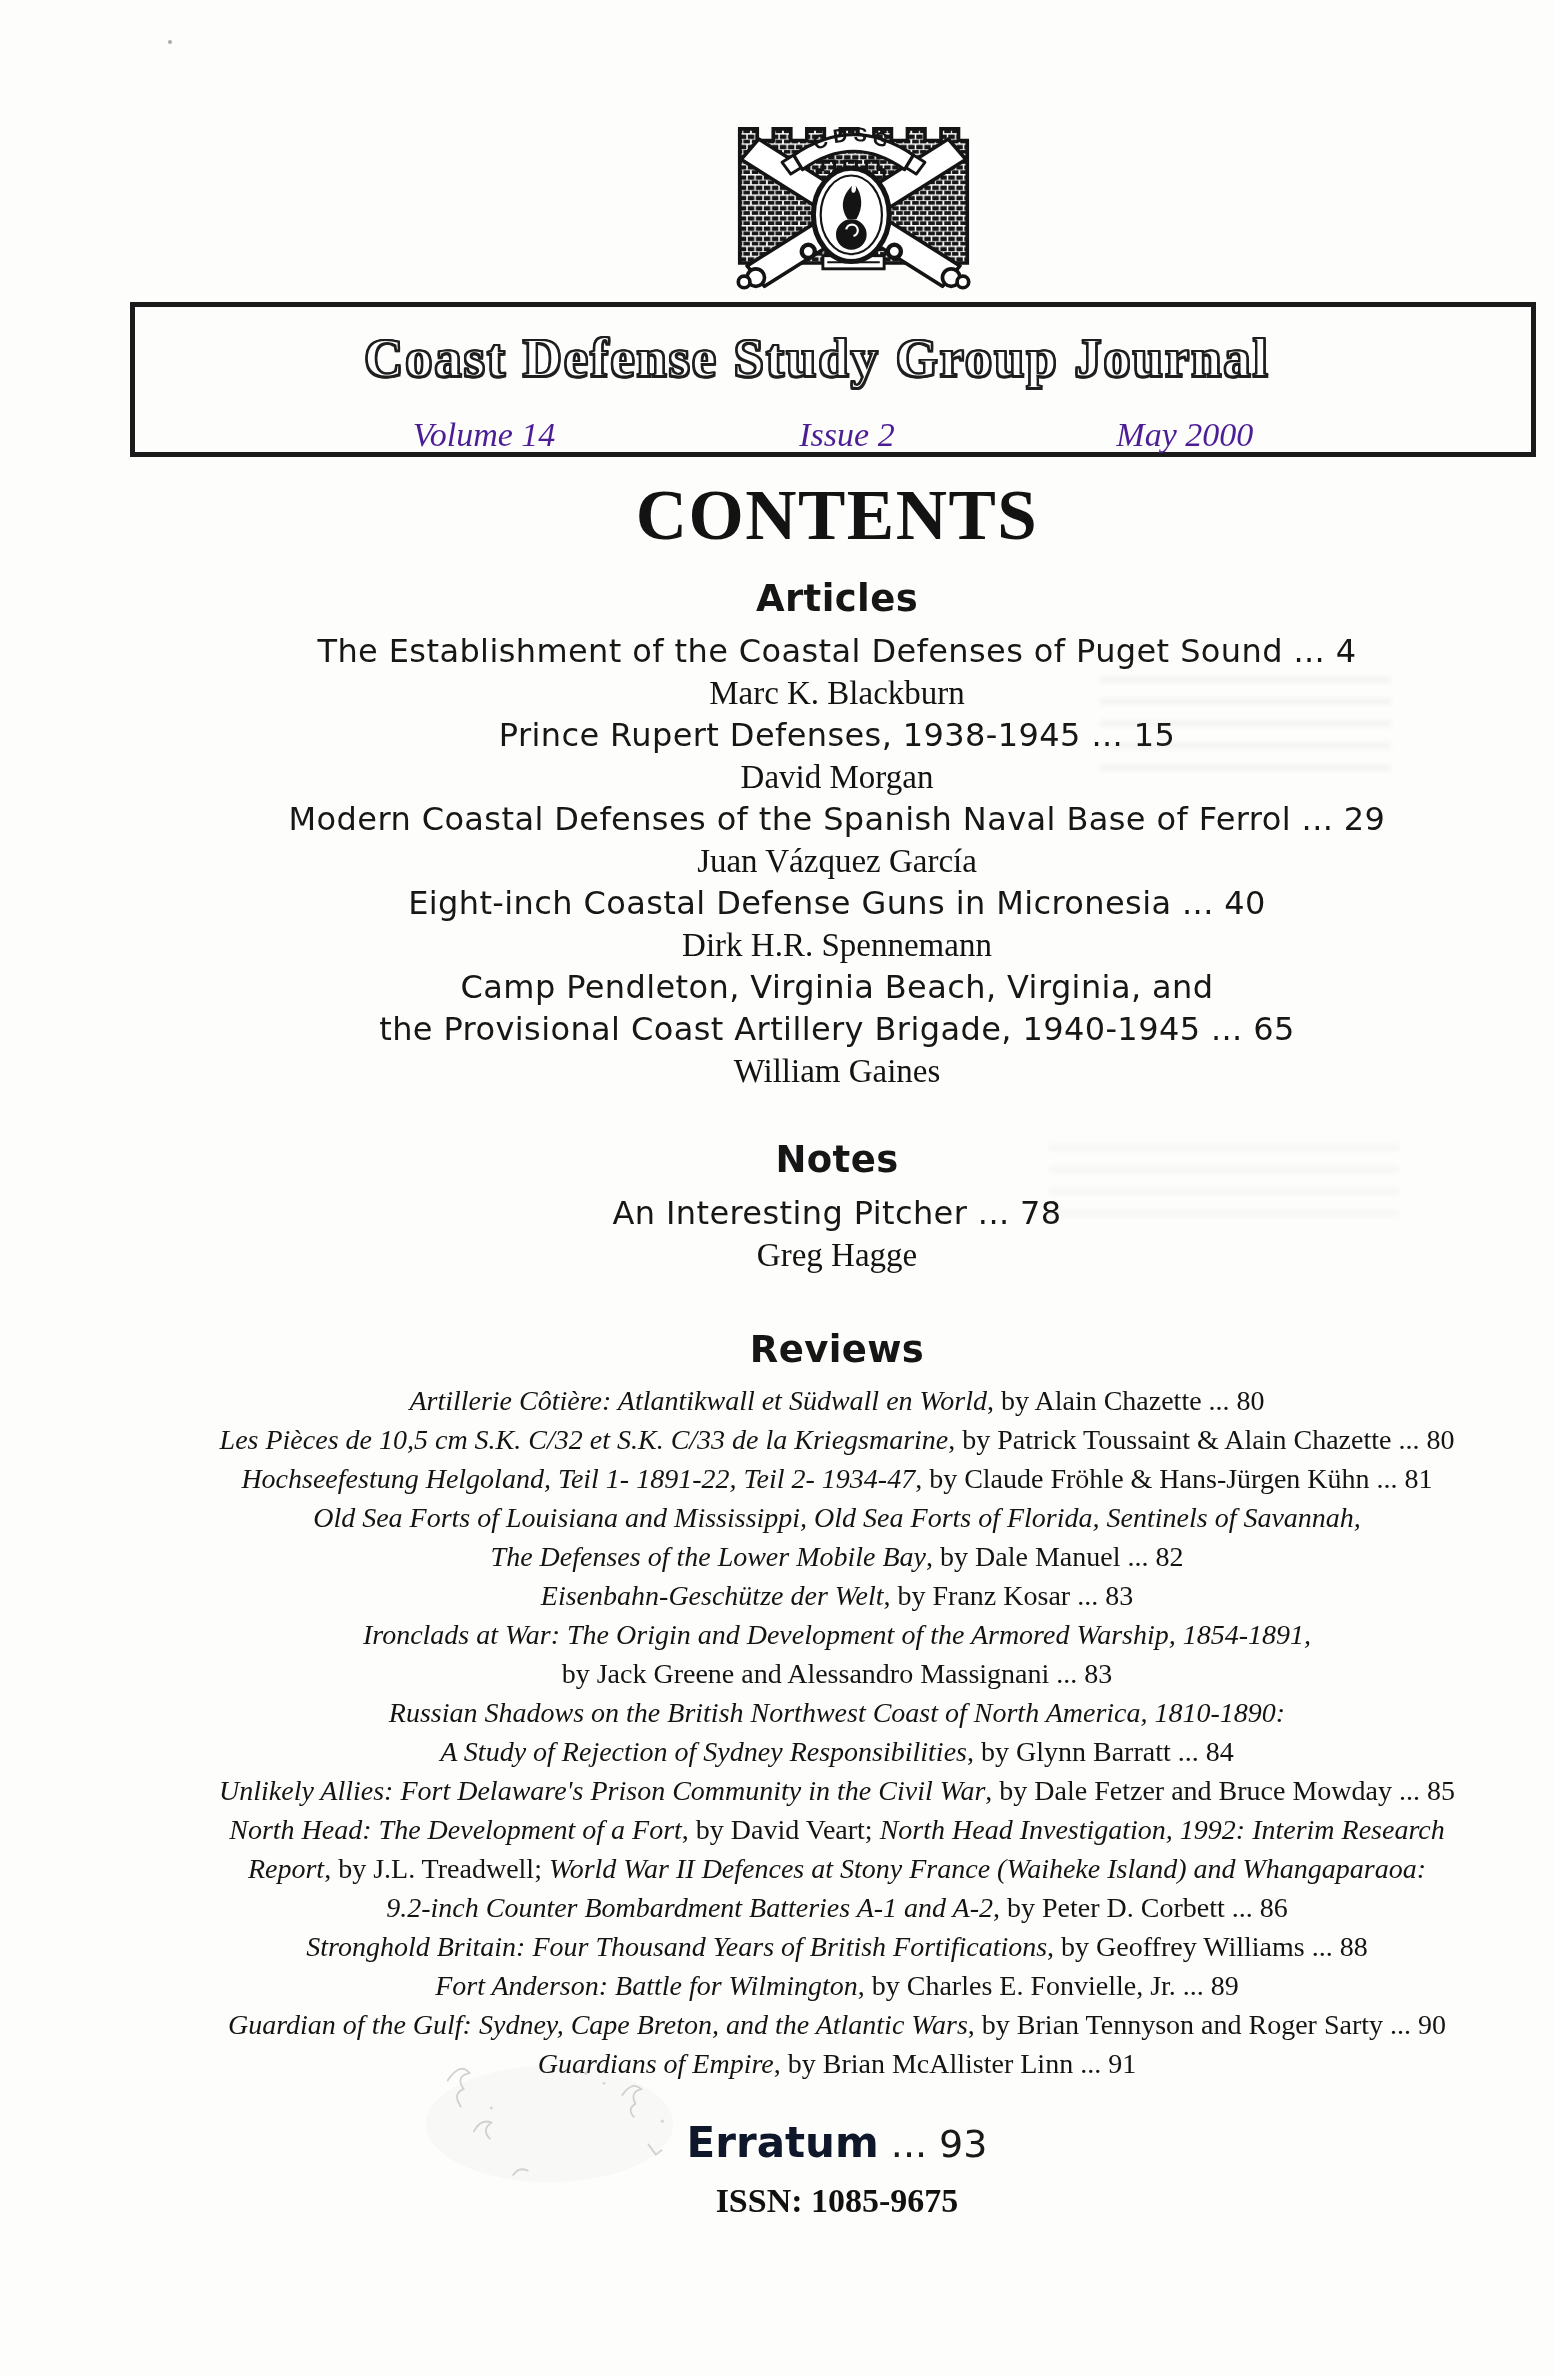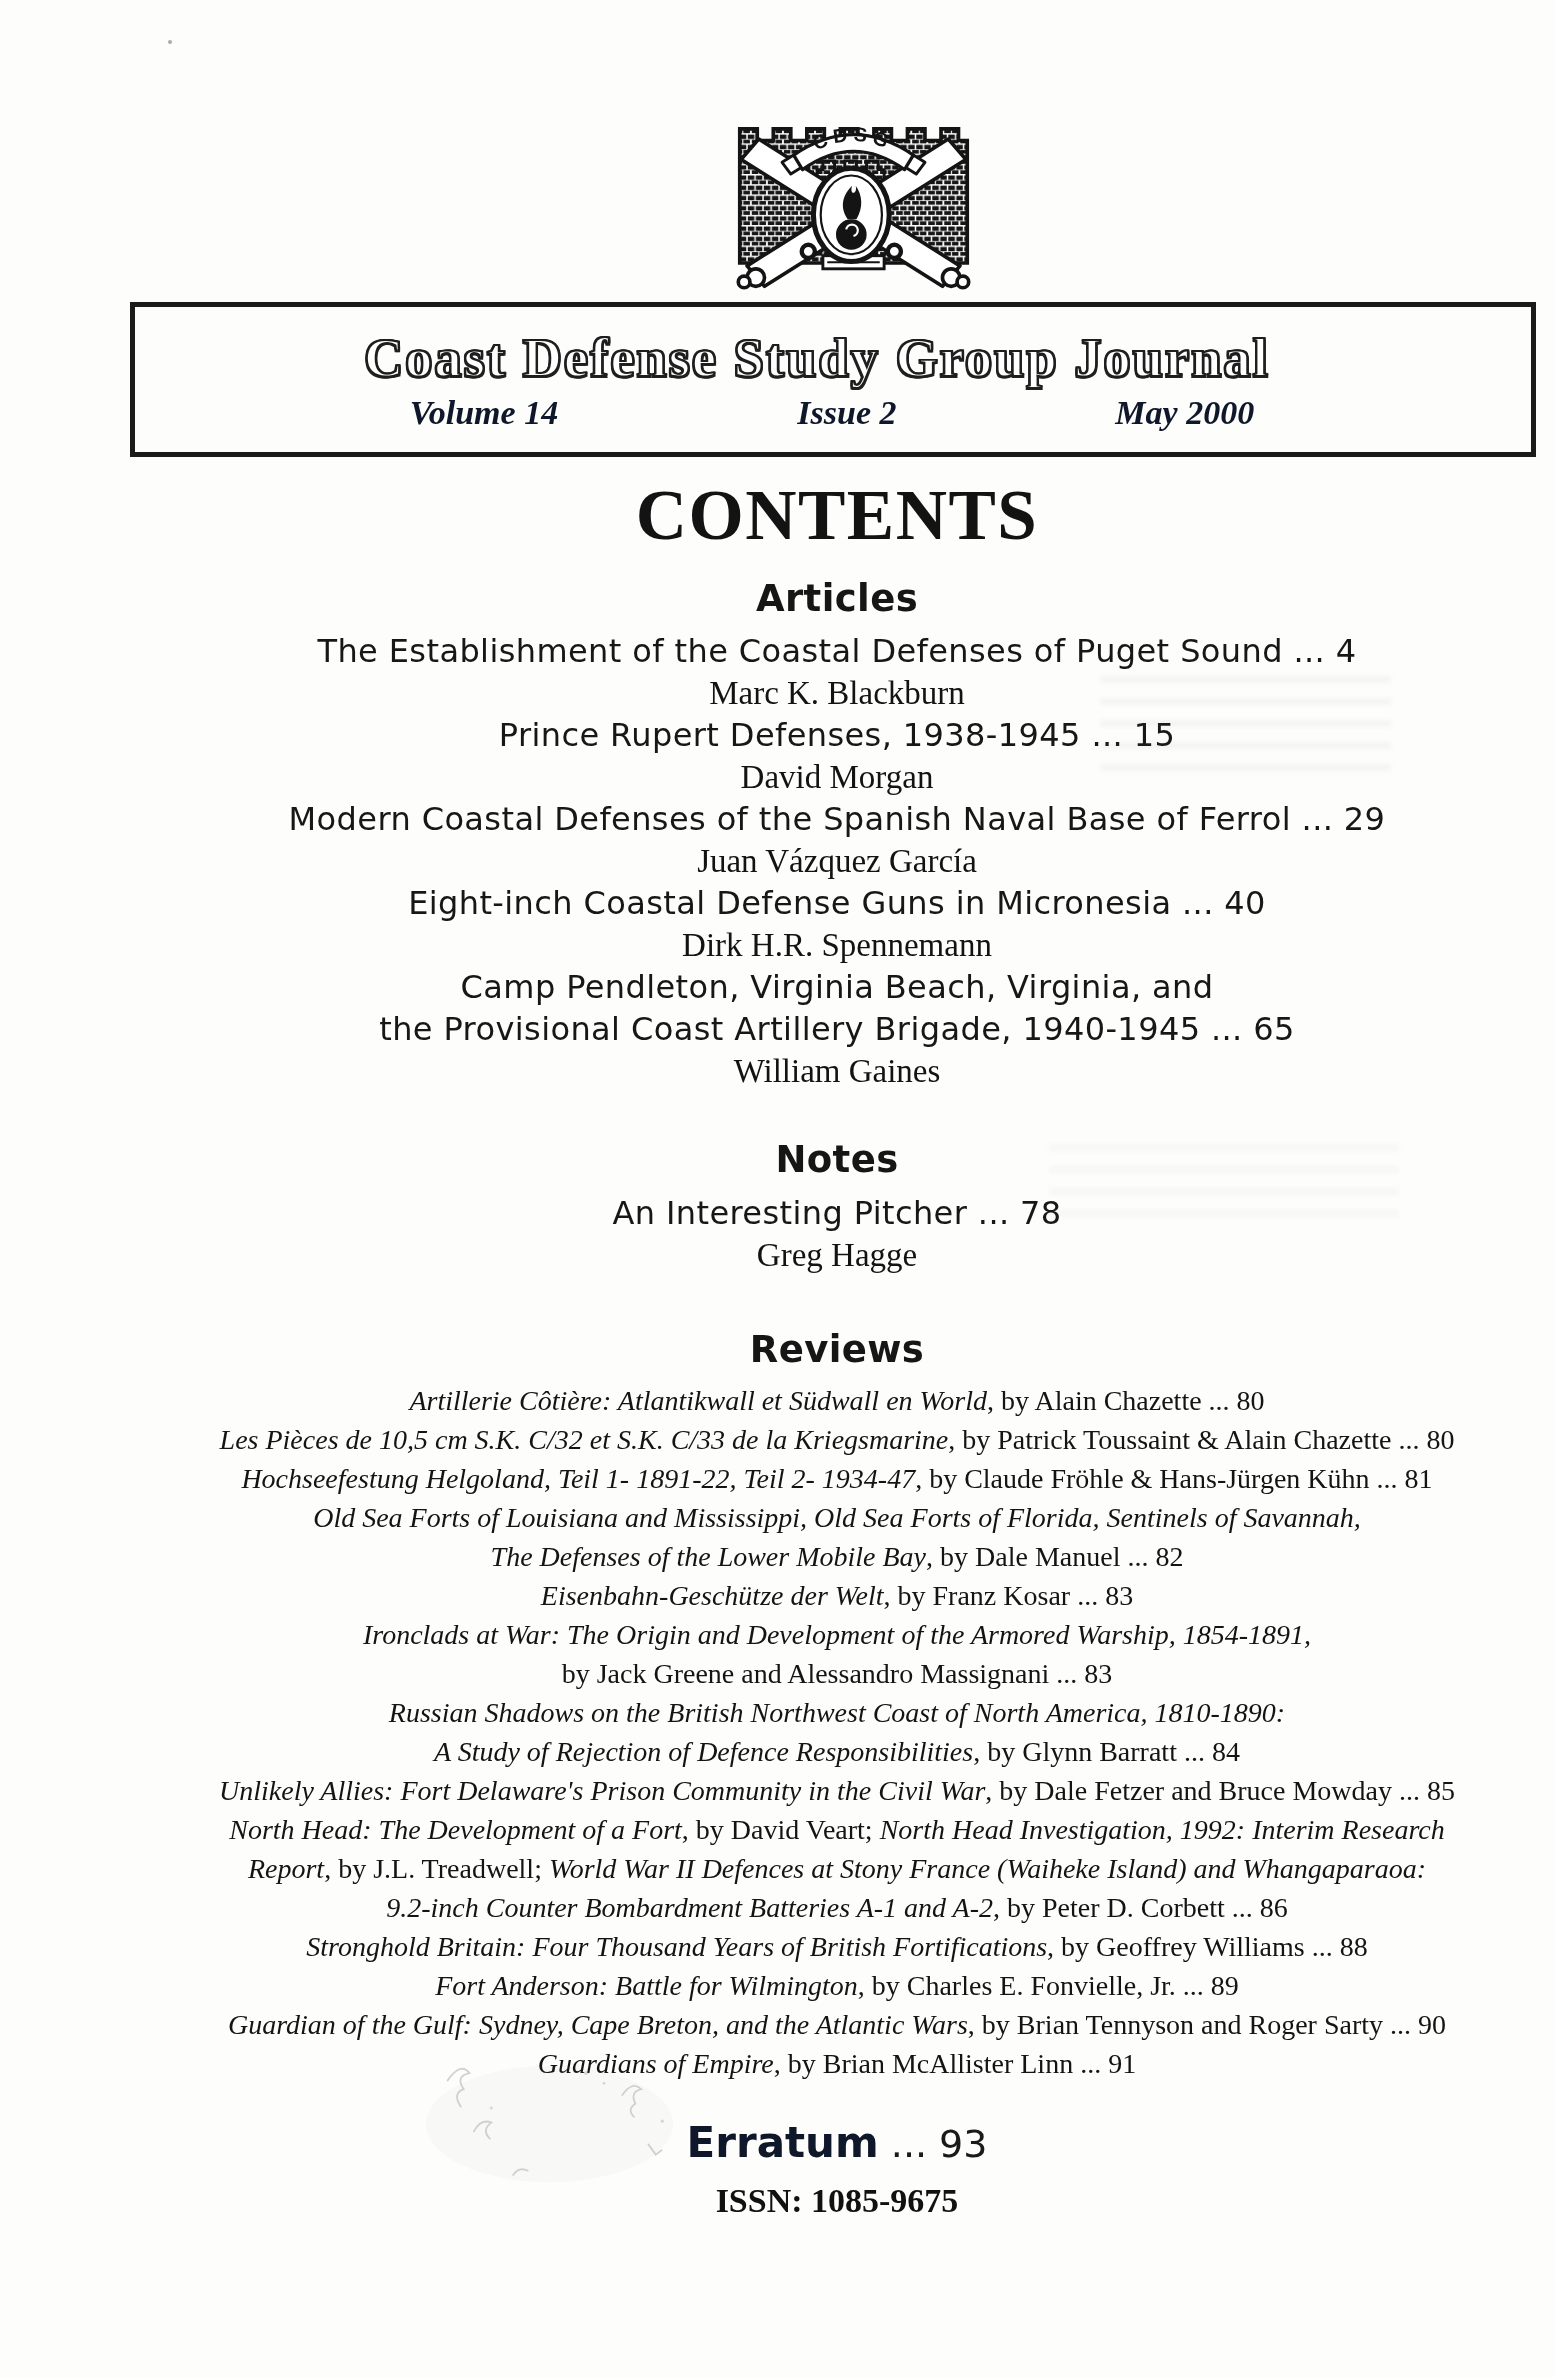--- a/index.html
+++ b/index.html
@@ -26,21 +26,21 @@
     font-weight:700;font-size:54px;letter-spacing:2.2px;white-space:nowrap;
     color:#ffffff;
     -webkit-text-stroke:1.9px #1e1e1e;
     text-shadow:-1.5px -1.5px 0 #222,1.5px -1.5px 0 #222,-1.5px 1.5px 0 #222,1.5px 1.5px 0 #222,
                 -1.5px 0 0 #222,1.5px 0 0 #222,0 -1.5px 0 #222,0 1.5px 0 #222;
   }
   .mast-meta{position:absolute;left:0;top:87px;width:100%;height:44px;}
   .mast-meta span{
     position:absolute;transform:translateX(-50%);
     font-family:"Liberation Serif", serif;
-    font-weight:700;font-style:italic;font-size:34px;color:#0f172a;white-space:nowrap;
+    font-weight:400;font-style:italic;font-size:34px;color:#4c1d95;white-space:nowrap;margin-top:22px;
   }
   .vol{left:25%;} .iss{left:51%;} .dat{left:75.2%;}
   
   .col{position:absolute;left:117px;width:1440px;text-align:center;}
   .contents-title{
     top:475px;
     font-family:"Liberation Serif", serif;font-weight:700;
     font-size:71px;letter-spacing:1.5px;color:#131313;
   }
   .sec-heading{
@@ -188,21 +188,21 @@
   <div class="col lines-reviews">
       <div class="review-line"><i>Artillerie Côtière: Atlantikwall et Südwall en World</i><span>, by Alain Chazette ... 80</span></div>
       <div class="review-line"><i>Les Pièces de 10,5 cm S.K. C/32 et S.K. C/33 de la Kriegsmarine</i><span>, by Patrick Toussaint &amp; Alain Chazette ... 80</span></div>
       <div class="review-line"><i>Hochseefestung Helgoland, Teil 1- 1891-22, Teil 2- 1934-47</i><span>, by Claude Fröhle &amp; Hans-Jürgen Kühn ... 81</span></div>
       <div class="review-line"><i>Old Sea Forts of Louisiana and Mississippi, Old Sea Forts of Florida, Sentinels of Savannah,</i></div>
       <div class="review-line"><i>The Defenses of the Lower Mobile Bay</i><span>, by Dale Manuel ... 82</span></div>
       <div class="review-line"><i>Eisenbahn-Geschütze der Welt</i><span>, by Franz Kosar ... 83</span></div>
       <div class="review-line"><i>Ironclads at War: The Origin and Development of the Armored Warship, 1854-1891,</i></div>
       <div class="review-line"><span>by Jack Greene and Alessandro Massignani ... 83</span></div>
       <div class="review-line"><i>Russian Shadows on the British Northwest Coast of North America, 1810-1890:</i></div>
-      <div class="review-line"><i>A Study of Rejection of Defence Responsibilities</i><span>, by Glynn Barratt ... 84</span></div>
+      <div class="review-line"><i>A Study of Rejection of Sydney Responsibilities</i><span>, by Glynn Barratt ... 84</span></div>
       <div class="review-line"><i>Unlikely Allies: Fort Delaware's Prison Community in the Civil War</i><span>, by Dale Fetzer and Bruce Mowday ... 85</span></div>
       <div class="review-line"><i>North Head: The Development of a Fort</i><span>, by David Veart; </span><i>North Head Investigation, 1992: Interim Research</i></div>
       <div class="review-line"><i>Report</i><span>, by J.L. Treadwell; </span><i>World War II Defences at Stony France (Waiheke Island) and Whangaparaoa:</i></div>
       <div class="review-line"><i>9.2-inch Counter Bombardment Batteries A-1 and A-2</i><span>, by Peter D. Corbett ... 86</span></div>
       <div class="review-line"><i>Stronghold Britain: Four Thousand Years of British Fortifications</i><span>, by Geoffrey Williams ... 88</span></div>
       <div class="review-line"><i>Fort Anderson: Battle for Wilmington</i><span>, by Charles E. Fonvielle, Jr. ... 89</span></div>
       <div class="review-line"><i>Guardian of the Gulf: Sydney, Cape Breton, and the Atlantic Wars</i><span>, by Brian Tennyson and Roger Sarty ... 90</span></div>
       <div class="review-line"><i>Guardians of Empire</i><span>, by Brian McAllister Linn ... 91</span></div>
     </div>
 

